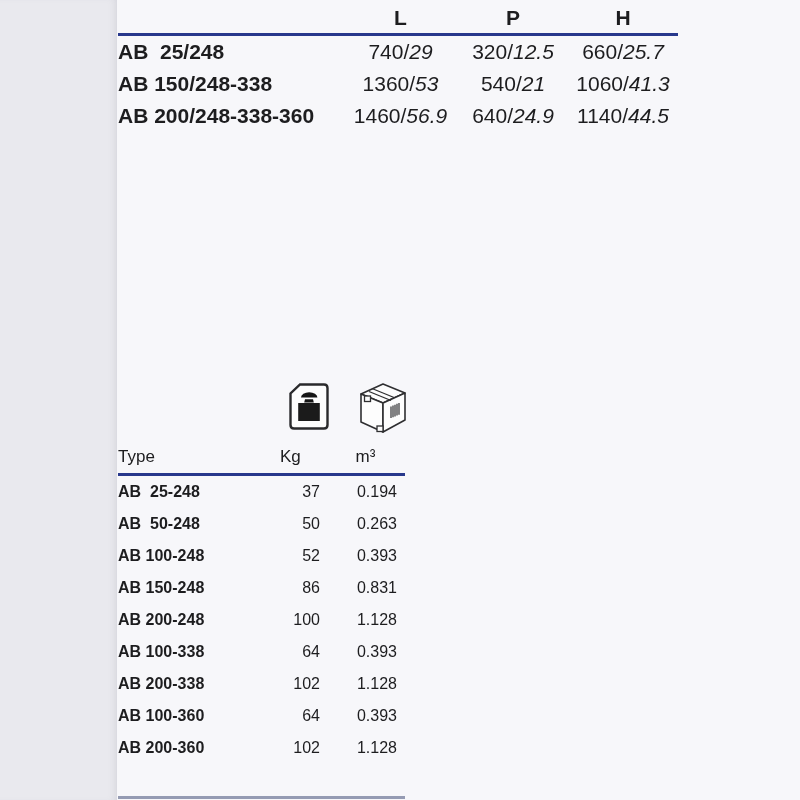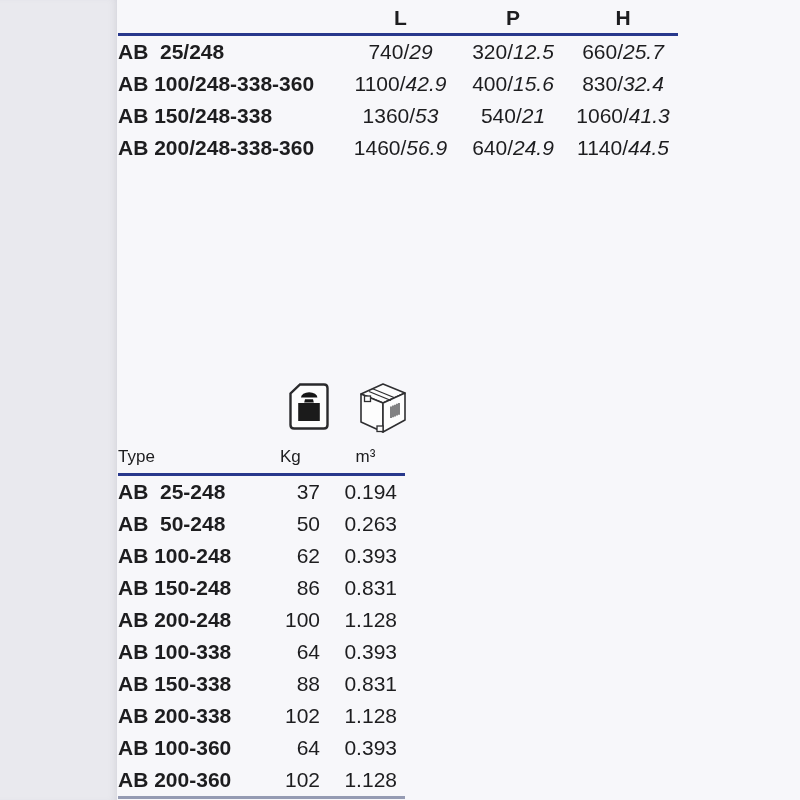--- a/index.html
+++ b/index.html
@@ -41,21 +41,21 @@
   .dim-table i{font-style:italic;margin-top:42px;}
 
   
   .pack-table{position:absolute;left:118px;top:441px;}
   .pack-table table{width:287px;}
   .pack-table th{height:32px;font-size:17px;font-weight:normal;}
   .pack-table th.type{text-align:left;}
   .pack-table th.kg{text-align:left;padding-right:6px;}
   .pack-table th.m3{text-align:center;}
   .pack-table thead tr{border-bottom:3px solid var(--rule);}
-  .pack-table td{height:32px;font-size:21px;margin-top:44px;}
+  .pack-table td{height:32px;font-size:16px;margin-top:44px;}
   .pack-table td.type{font-weight:bold;text-align:left;white-space:pre;}
   .pack-table td.kg{text-align:right;padding-right:6px;}
   .pack-table td.m3{text-align:right;padding-right:8px;}
 
   
   .icon{position:absolute;}
   .icon svg{display:block;}
   .weight-icon{left:289px;top:383px;}
   .box-icon{left:354px;top:380px;}
 
@@ -87,26 +87,20 @@
           <th>P</th>
           <th>H</th>
         </tr>
       </thead>
       <tbody>
           <tr>
             <td class="model">AB  25/248</td>
             <td class="val">740/<i>29</i></td>
             <td class="val">320/<i>12.5</i></td>
             <td class="val">660/<i>25.7</i></td>
-          </tr>
-          <tr>
-            <td class="model">AB 100/248-338-360</td>
-            <td class="val">1100/<i>42.9</i></td>
-            <td class="val">400/<i>15.6</i></td>
-            <td class="val">830/<i>32.4</i></td>
           </tr>
           <tr>
             <td class="model">AB 150/248-338</td>
             <td class="val">1360/<i>53</i></td>
             <td class="val">540/<i>21</i></td>
             <td class="val">1060/<i>41.3</i></td>
           </tr>
           <tr>
             <td class="model">AB 200/248-338-360</td>
             <td class="val">1460/<i>56.9</i></td>
@@ -169,44 +163,39 @@
             <td class="kg">37</td>
             <td class="m3">0.194</td>
           </tr>
           <tr>
             <td class="type">AB  50-248</td>
             <td class="kg">50</td>
             <td class="m3">0.263</td>
           </tr>
           <tr>
             <td class="type">AB 100-248</td>
-            <td class="kg">62</td>
+            <td class="kg">52</td>
             <td class="m3">0.393</td>
           </tr>
           <tr>
             <td class="type">AB 150-248</td>
             <td class="kg">86</td>
             <td class="m3">0.831</td>
           </tr>
           <tr>
             <td class="type">AB 200-248</td>
             <td class="kg">100</td>
             <td class="m3">1.128</td>
           </tr>
           <tr>
             <td class="type">AB 100-338</td>
             <td class="kg">64</td>
             <td class="m3">0.393</td>
           </tr>
           <tr>
-            <td class="type">AB 150-338</td>
-            <td class="kg">88</td>
-            <td class="m3">0.831</td>
-          </tr>
-          <tr>
             <td class="type">AB 200-338</td>
             <td class="kg">102</td>
             <td class="m3">1.128</td>
           </tr>
           <tr>
             <td class="type">AB 100-360</td>
             <td class="kg">64</td>
             <td class="m3">0.393</td>
           </tr>
           <tr>

